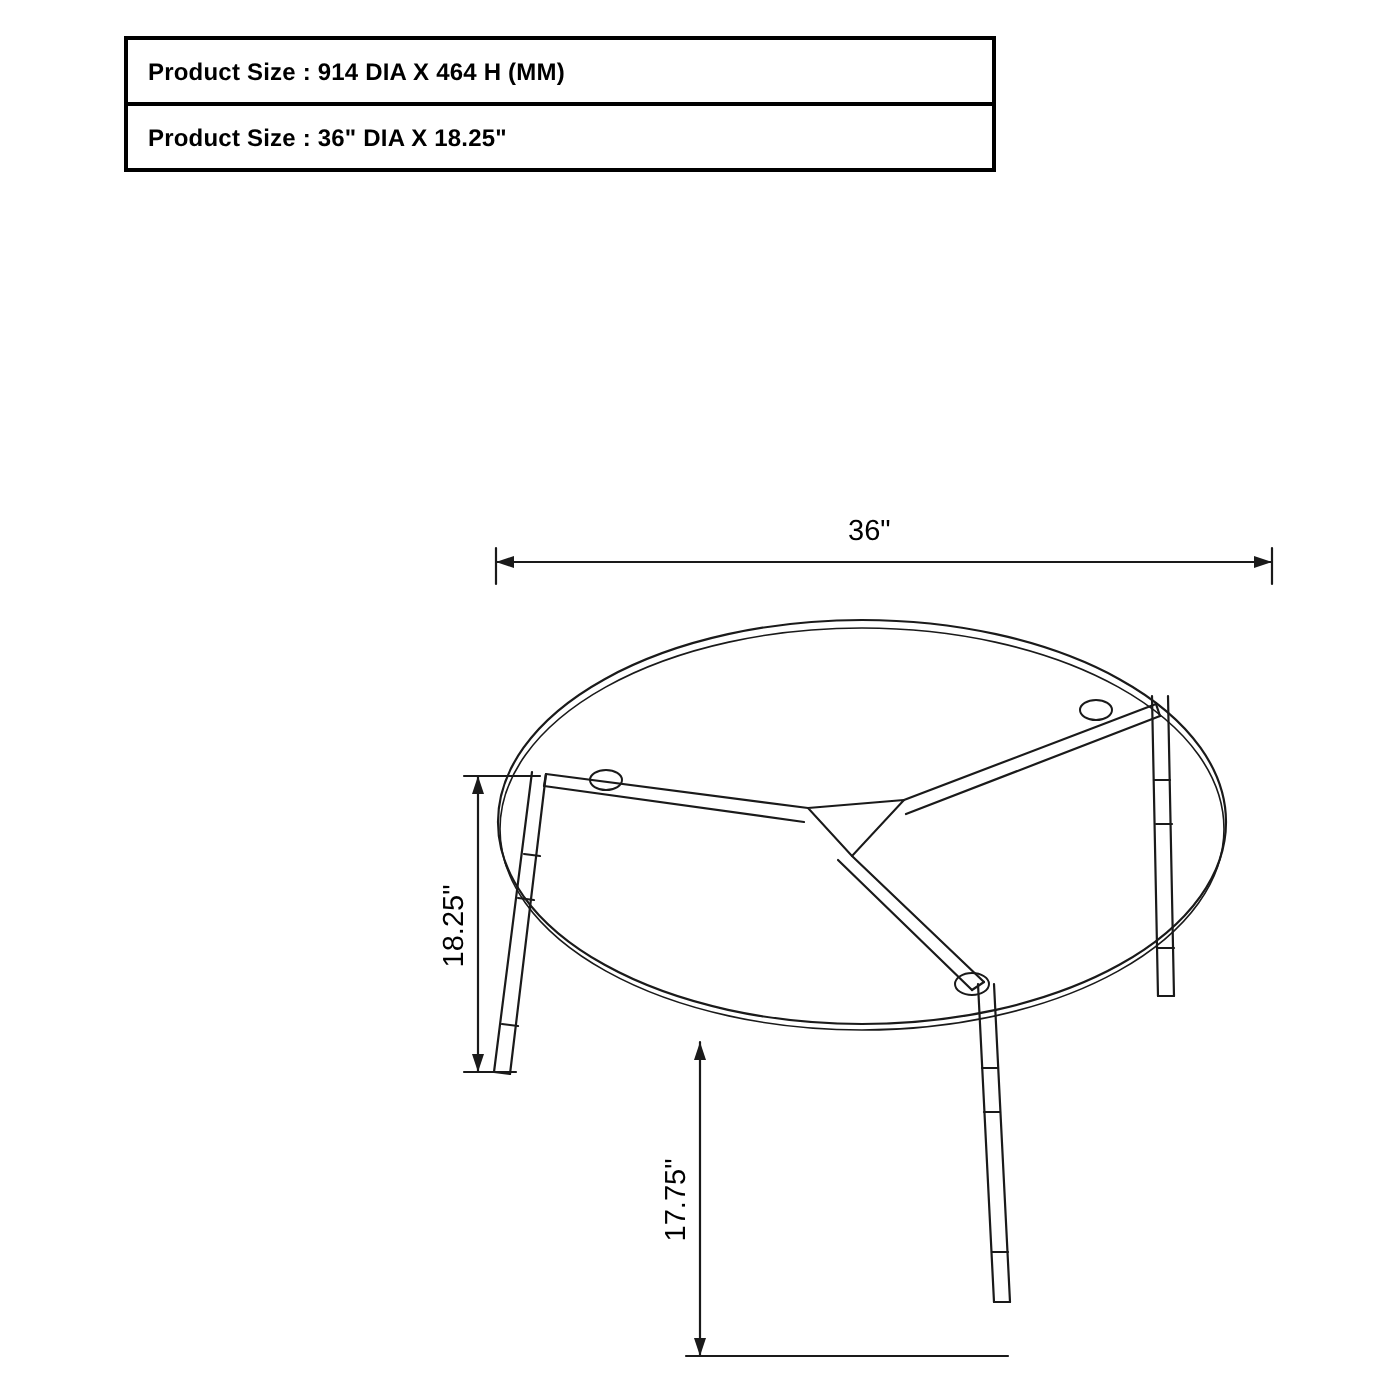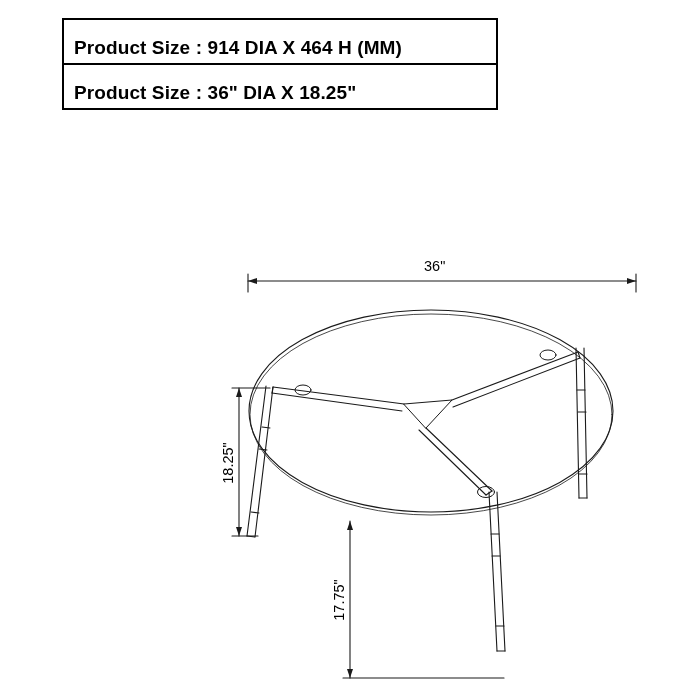--- a/index.html
+++ b/index.html
@@ -27,22 +27,22 @@
     left: 62px;
     top: 18px;
     width: 436px;
     border: 2px solid #000;
     border-collapse: collapse;
     background: #fff;
   }
   .spec-table td {
     border: 2px solid #000;
     height: 31px;
-    padding: 12px 0 0 10px;
-    font-size: 19px;
+    padding: 0 0 0 10px;
+    font-size: 12px;
     font-weight: bold;
     letter-spacing: 0.1px;
     white-space: nowrap;
     vertical-align: middle;
   }
 
   
   #drawing {
     position: absolute;
     left: 0;

